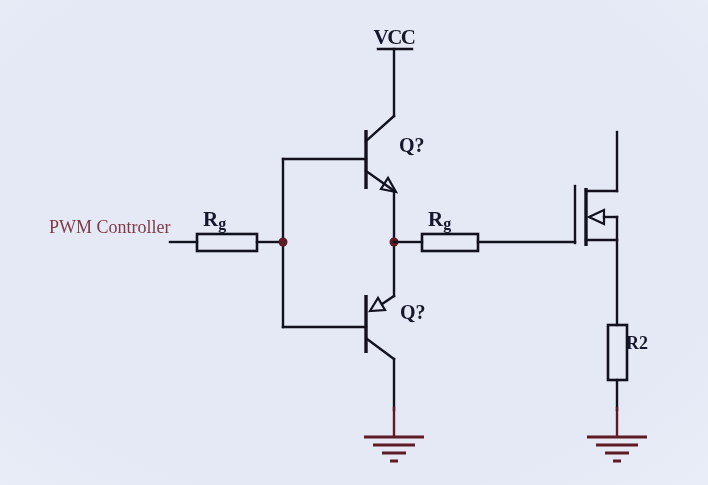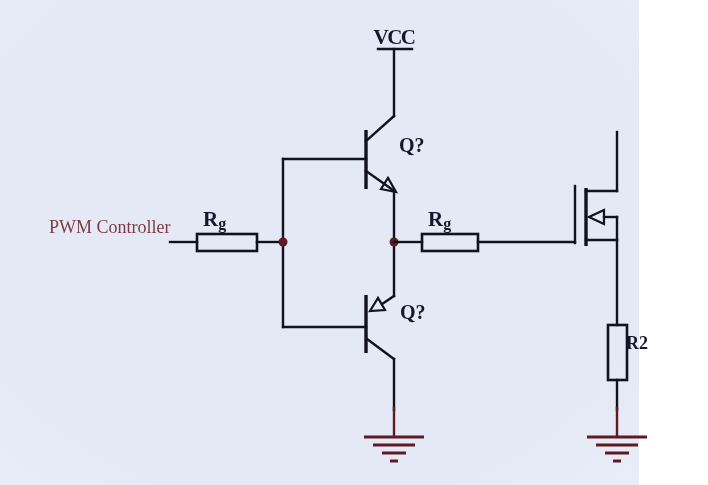--- a/index.html
+++ b/index.html
@@ -8,21 +8,21 @@
     --label: #17172c;
     --annotation: #7d3b45;
     --maroon: #5f1b23;
   }
   html, body { margin: 0; padding: 0; }
   body {
     width: 708px; height: 485px; overflow: hidden;
     font-family: "Liberation Serif", "DejaVu Serif", serif;
   }
   .canvas {
-    position: relative; width: 639px; height: 485px;
+    position: relative; width: 708px; height: 485px;
     background:
       radial-gradient(95% 100% at 48% 45%,
         var(--background) 58%, #e9edf7 78%, #f6f8fc 93%, #fdfdff 100%);
   }
   svg { position: absolute; left: 0; top: 0; display: block; }
   .wire   { stroke: var(--wire); stroke-width: 2.4; fill: none; stroke-linecap: square; }
   .bar    { stroke: var(--wire); stroke-width: 3.4; fill: none; stroke-linecap: butt; }
   .box    { fill: none; stroke: var(--wire); stroke-width: 2.6; }
   .arrow  { fill: none; stroke: var(--wire); stroke-width: 2.2; stroke-linejoin: miter; }
   .gndbar { stroke: var(--maroon); stroke-linecap: butt; fill: none; }

